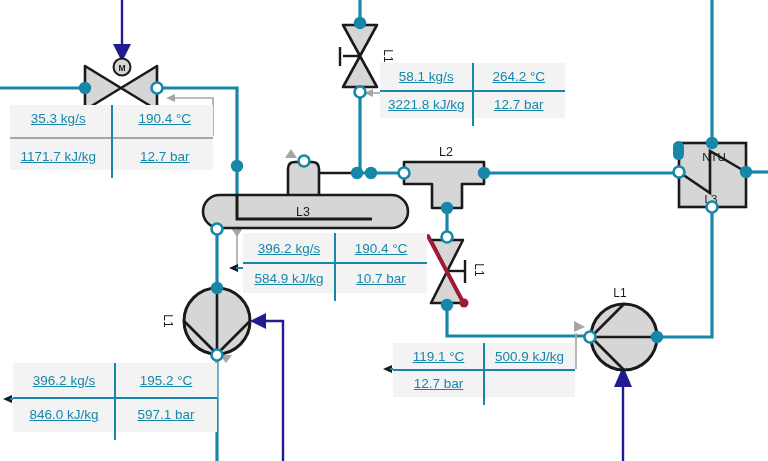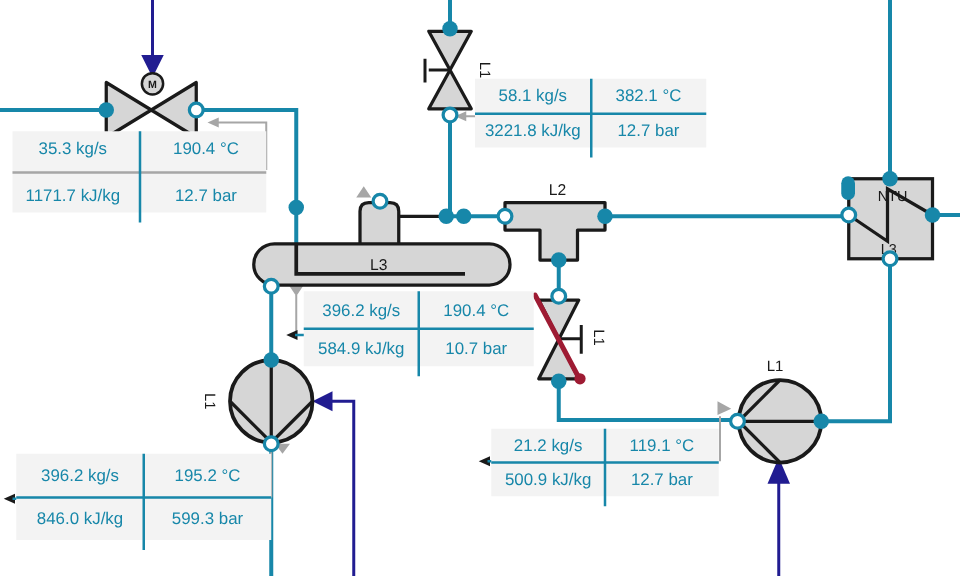--- a/index.html
+++ b/index.html
@@ -8,21 +8,21 @@
     background:#ffffff;font-family:"Liberation Sans",sans-serif;
   }
   .stage{position:absolute;left:0;top:0;width:768px;height:461px;}
   svg text{font-family:"Liberation Sans",sans-serif;}
   
   .dlabel{
     position:absolute;background:#f3f3f3;z-index:2;
     display:grid;grid-template-columns:1fr 1fr;grid-template-rows:1fr 1fr;
     color:#1787a9;font-size:13.5px;
   }
-  .dlabel .cell{display:flex;align-items:center;justify-content:center;white-space:nowrap;}
+  .dlabel .cell{display:flex;align-items:center;justify-content:center;white-space:nowrap;text-decoration:underline;}
   .vdiv{position:absolute;left:calc(50% - 1px);top:0;width:2px;height:calc(100% + 8px);background:#1787a9;}
   .hdiv{position:absolute;top:calc(50% - 1px);left:0;width:100%;height:2px;background:#1787a9;}
   .hdiv.gray{background:#a6a6a6;}
 </style>
 </head>
 <body>
 
 <svg class="stage" viewBox="0 0 768 461" width="768" height="461">
 
   <g stroke="#1787a9" stroke-width="3.2" fill="none">
@@ -177,45 +177,44 @@
   <div class="cell">35.3 kg/s</div>
   <div class="cell">190.4 °C</div>
   <div class="cell">1171.7 kJ/kg</div>
   <div class="cell">12.7 bar</div>
   <div class="hdiv gray"></div>
   <div class="vdiv"></div>
 </div>
 
 <div class="dlabel" style="left:380px;top:63px;width:185px;height:55px;">
   <div class="cell">58.1 kg/s</div>
-  <div class="cell">382.1 °C</div>
+  <div class="cell">264.2 °C</div>
   <div class="cell">3221.8 kJ/kg</div>
   <div class="cell">12.7 bar</div>
   <div class="hdiv"></div>
   <div class="vdiv"></div>
 </div>
 
 <div class="dlabel" style="left:243px;top:233px;width:184px;height:60px;">
   <div class="cell">396.2 kg/s</div>
   <div class="cell">190.4 °C</div>
   <div class="cell">584.9 kJ/kg</div>
   <div class="cell">10.7 bar</div>
   <div class="hdiv"></div>
   <div class="vdiv"></div>
 </div>
 
 <div class="dlabel" style="left:13px;top:363px;width:204px;height:69px;">
   <div class="cell">396.2 kg/s</div>
   <div class="cell">195.2 °C</div>
   <div class="cell">846.0 kJ/kg</div>
-  <div class="cell">599.3 bar</div>
+  <div class="cell">597.1 bar</div>
   <div class="hdiv"></div>
   <div class="vdiv"></div>
 </div>
 
 <div class="dlabel" style="left:393px;top:343px;width:182px;height:54px;">
-  <div class="cell">21.2 kg/s</div>
   <div class="cell">119.1 °C</div>
   <div class="cell">500.9 kJ/kg</div>
   <div class="cell">12.7 bar</div>
   <div class="hdiv"></div>
   <div class="vdiv"></div>
 </div>
 
 </body></html>

